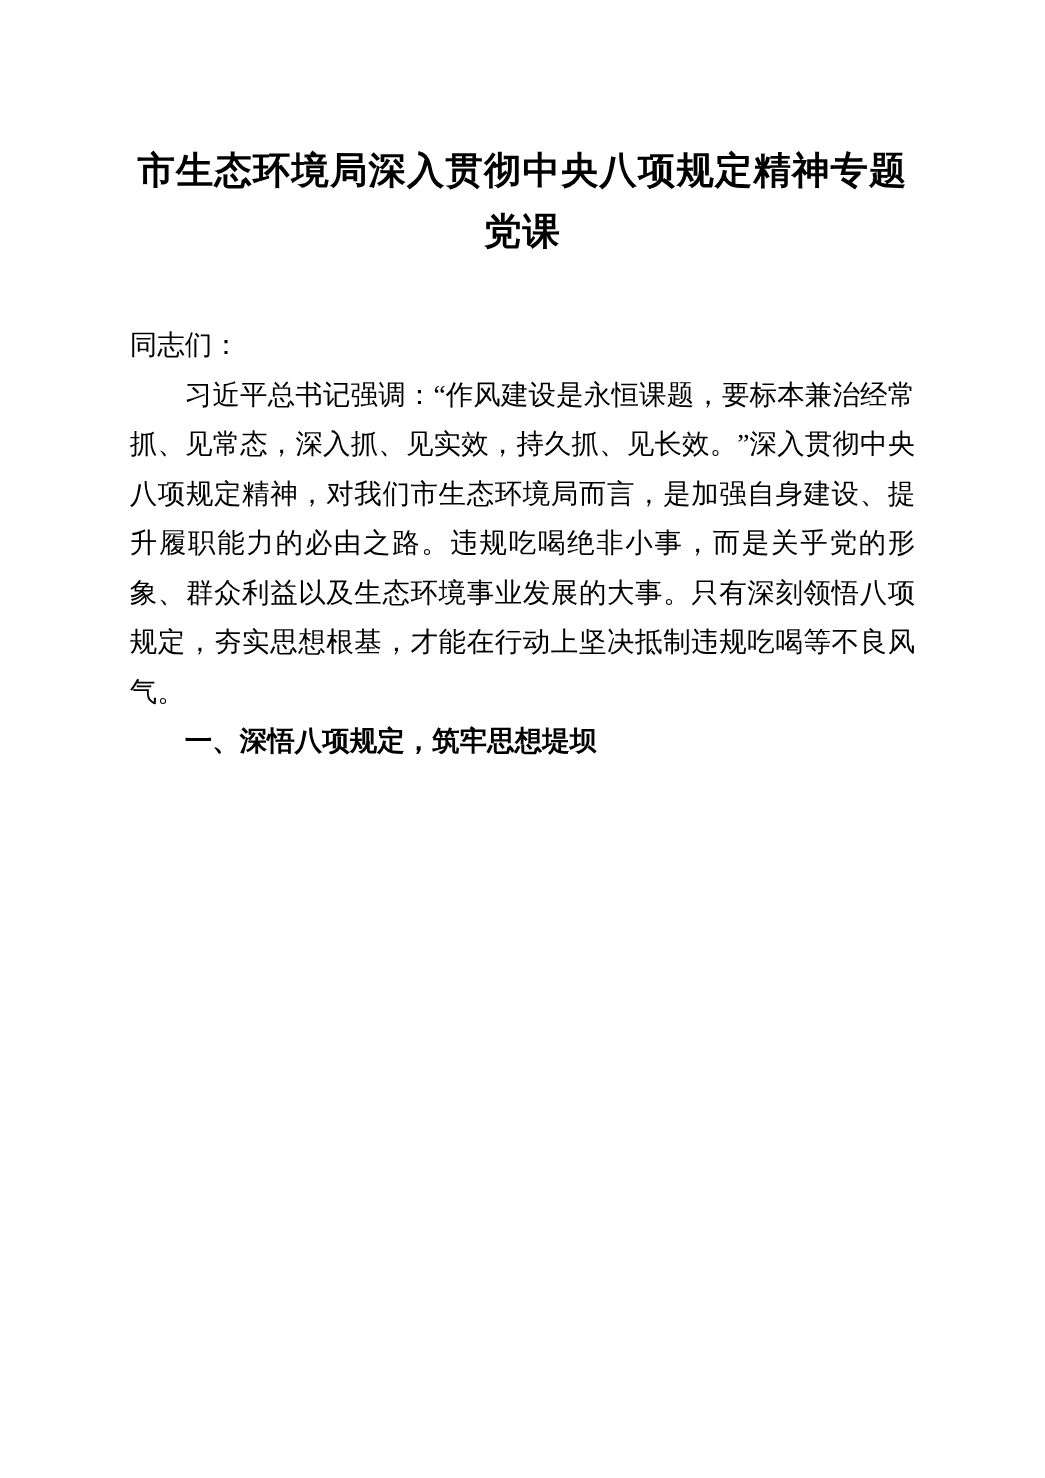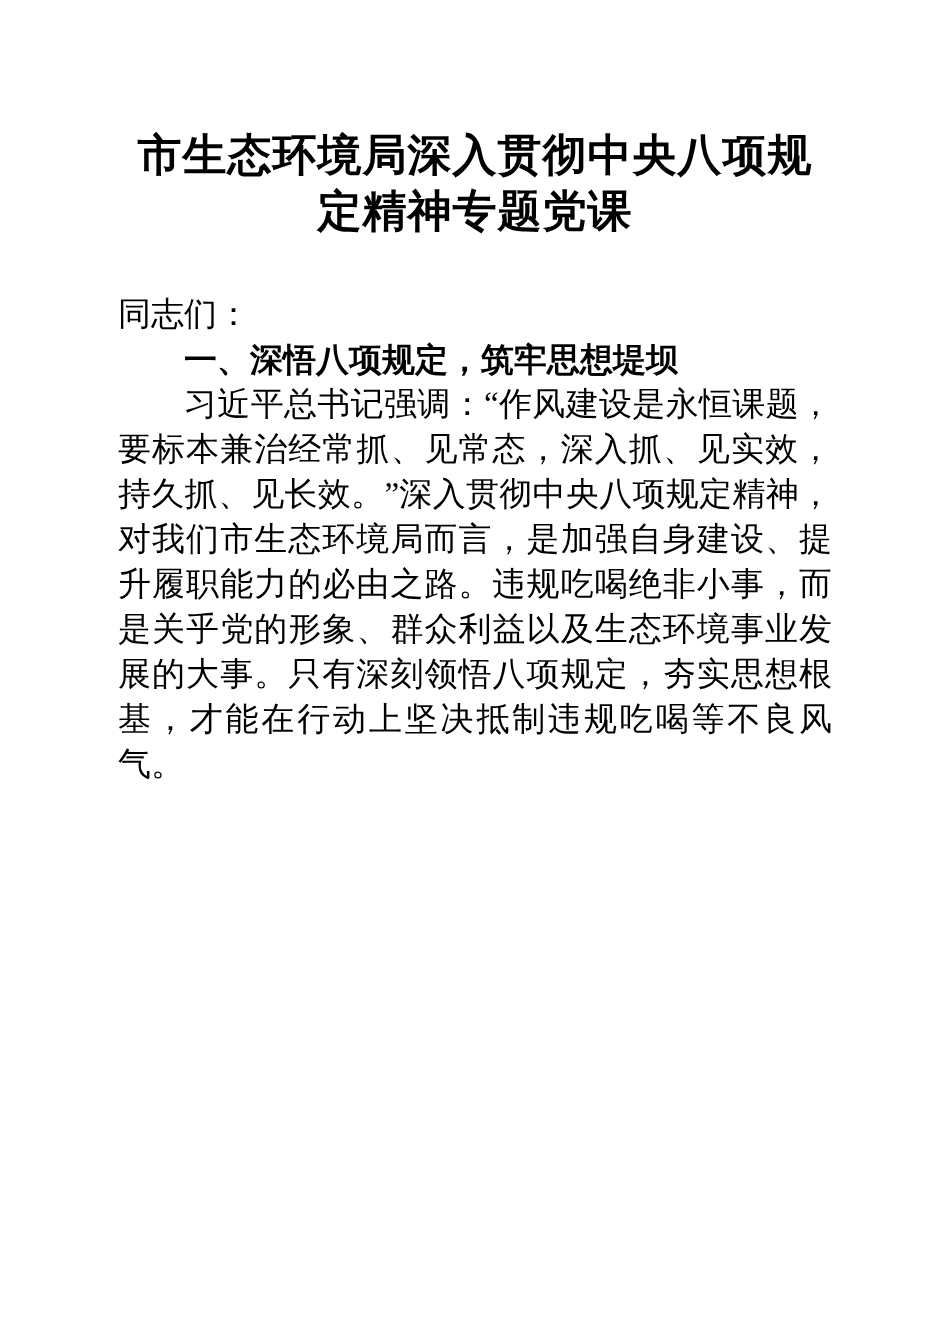--- a/index.html
+++ b/index.html
@@ -12,30 +12,30 @@
     width: 950px;
     height: 1344px;
     background: #ffffff;
     box-sizing: border-box;
     padding: 128px 118px 0 118px;
     color: #000000;
     font-family: "Liberation Serif", serif;
     overflow: hidden;
   }
   .doc-title {
-    font-size: 44px;
+    font-size: 34px;
     font-weight: bold;
     line-height: 56px;
     text-align: center;
     letter-spacing: 1px;
     margin: 0 0 52px 0;
     font-family: "Liberation Serif", serif;
   }
   .para {
-    font-size: 33px;
+    font-size: 25px;
     line-height: 45px;
     text-align: justify;
     text-justify: inter-ideograph;
     margin: 0;
     text-indent: 2em;
     font-family: "Liberation Serif", serif;
   }
   .salutation {
     text-indent: 0;
   }
@@ -47,17 +47,17 @@
 </head>
 <body>
 
 <div class="page">
 
   <h1 class="doc-title">市生态环境局深入贯彻中央八项规定精神专题党课</h1>
 
   <p class="para salutation">同志们：</p>
 
 
+  <p class="para">习近平总书记强调：“作风建设是永恒课题，要标本兼治经常抓、见常态，深入抓、见实效，持久抓、见长效。”深入贯彻中央八项规定精神，对我们市生态环境局而言，是加强自身建设、提升履职能力的必由之路。违规吃喝绝非小事，而是关乎党的形象、群众利益以及生态环境事业发展的大事。只有深刻领悟八项规定，夯实思想根基，才能在行动上坚决抵制违规吃喝等不良风气。</p>
+
   <p class="para section-heading">一、深悟八项规定，筑牢思想堤坝</p>
-
-  <p class="para">习近平总书记强调：“作风建设是永恒课题，要标本兼治经常抓、见常态，深入抓、见实效，持久抓、见长效。”深入贯彻中央八项规定精神，对我们市生态环境局而言，是加强自身建设、提升履职能力的必由之路。违规吃喝绝非小事，而是关乎党的形象、群众利益以及生态环境事业发展的大事。只有深刻领悟八项规定，夯实思想根基，才能在行动上坚决抵制违规吃喝等不良风气。</p>
 
 </div>
 
 </body></html>

